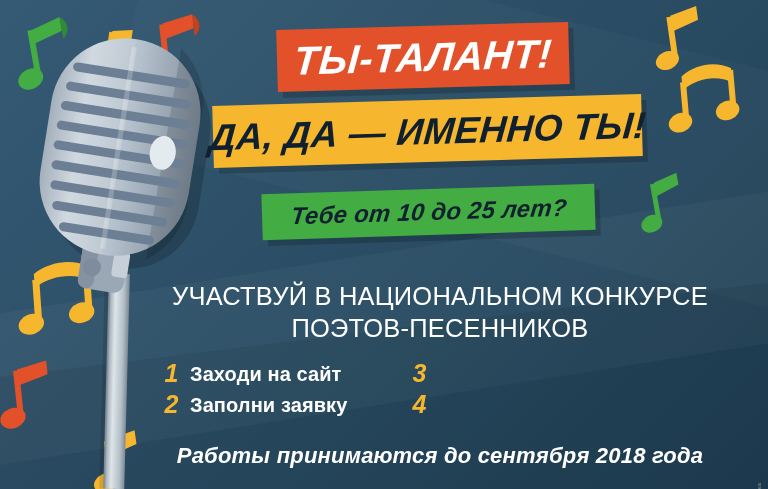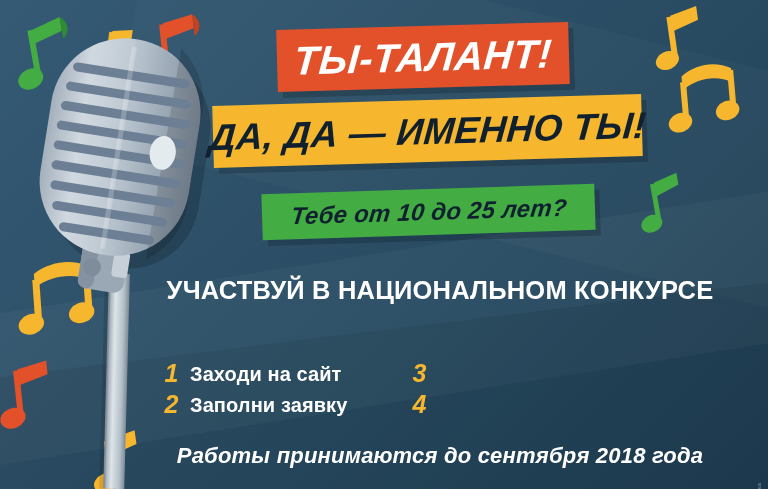--- a/index.html
+++ b/index.html
@@ -111,26 +111,26 @@
     font-size: 24px;
     font-weight: bold;
     font-style: italic;
     letter-spacing: 0.2px;
     transform: skewX(-8deg);
   }
 
   
   #headline {
     position: absolute;
-    left: 160px; top: 275px;
+    left: 160px; top: 281px;
     width: 560px;
     text-align: center;
     color: #ffffff;
     font-size: 25.5px;
-    font-weight: bold;
+    font-weight: normal;
     line-height: 1.25;
     letter-spacing: 0.2px;
   }
   #headline .ln { display: block; }
 
   
   #steps {
     position: absolute;
     left: 162px; top: 358px;
     width: 578px;
@@ -362,20 +362,21 @@
   <div class="ribbon" id="ribbon-yes">
     <span>ДА, ДА — ИМЕННО ТЫ!</span>
   </div>
 
   <div class="ribbon" id="ribbon-age">
     <span>Тебе от 10 до 25 лет?</span>
   </div>
 
   <div id="headline">
     <span class="ln">УЧАСТВУЙ В НАЦИОНАЛЬНОМ КОНКУРСЕ</span>
+    <span class="ln">ПОЭТОВ-ПЕСЕННИКОВ</span>
   </div>
 
   <div id="steps">
     <div class="step">
       <div class="step-num">1</div>
       <div class="step-label">Заходи на сайт</div>
     </div>
     <div class="step">
       <div class="step-num">3</div>
     </div>

